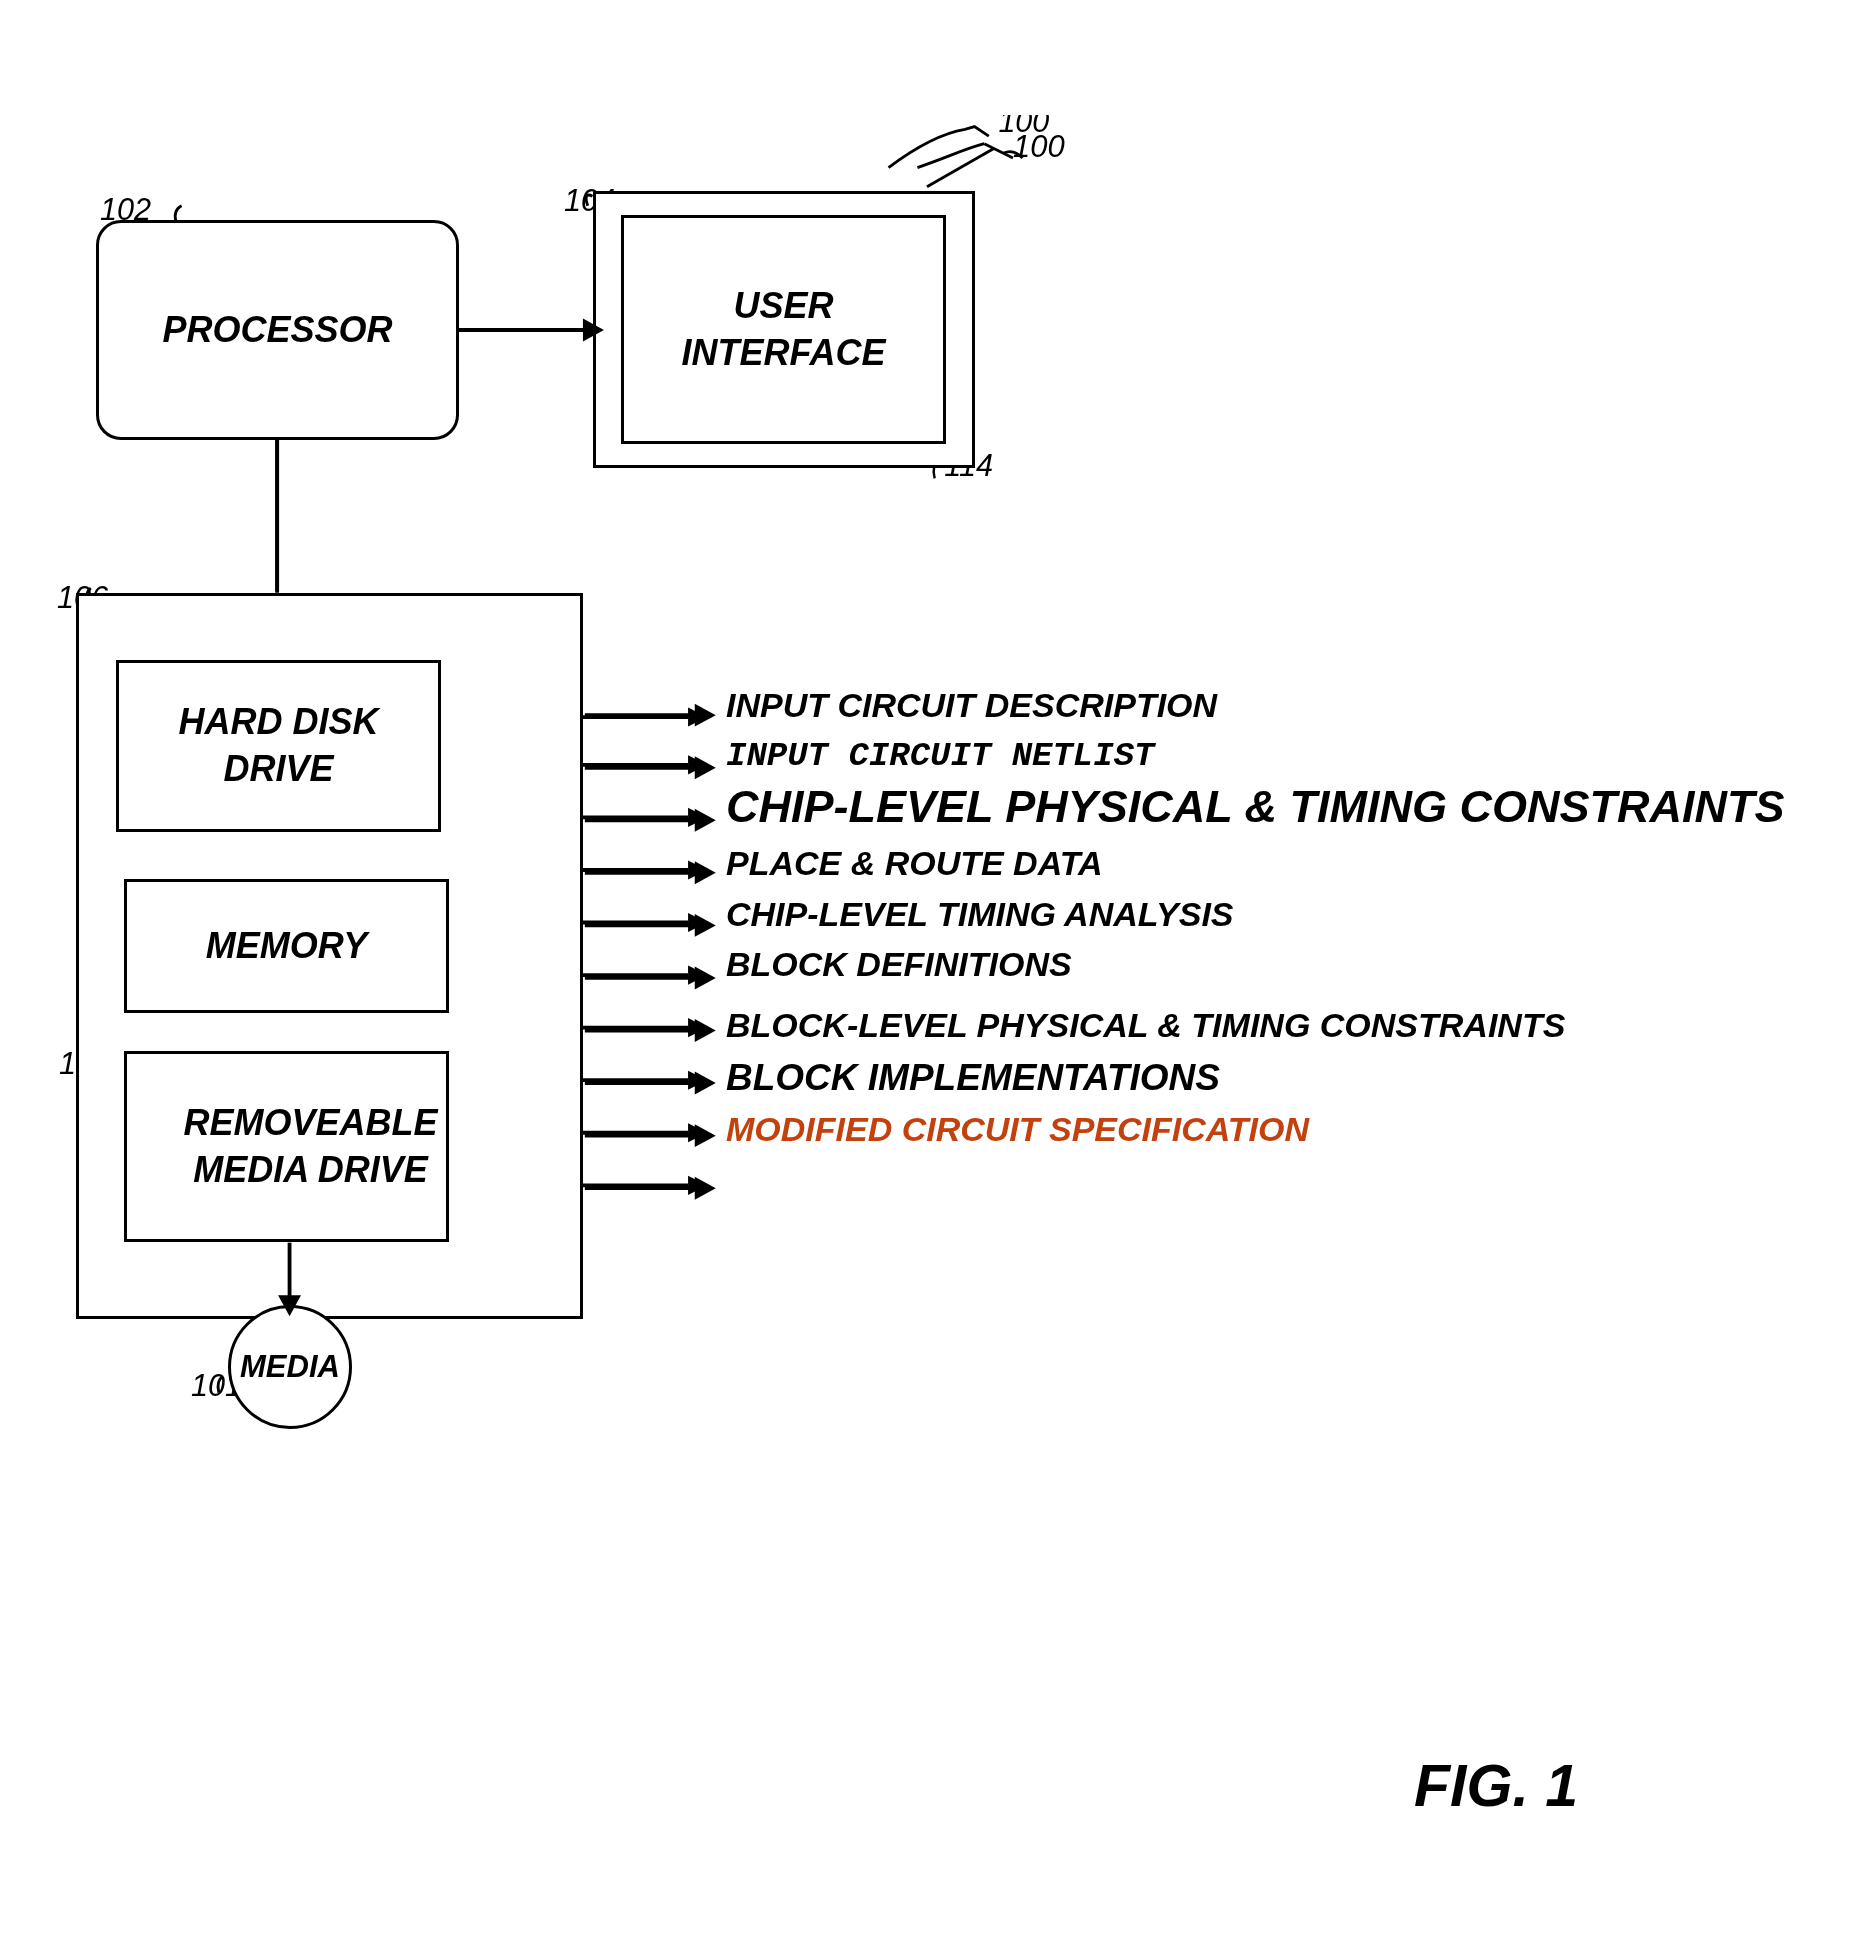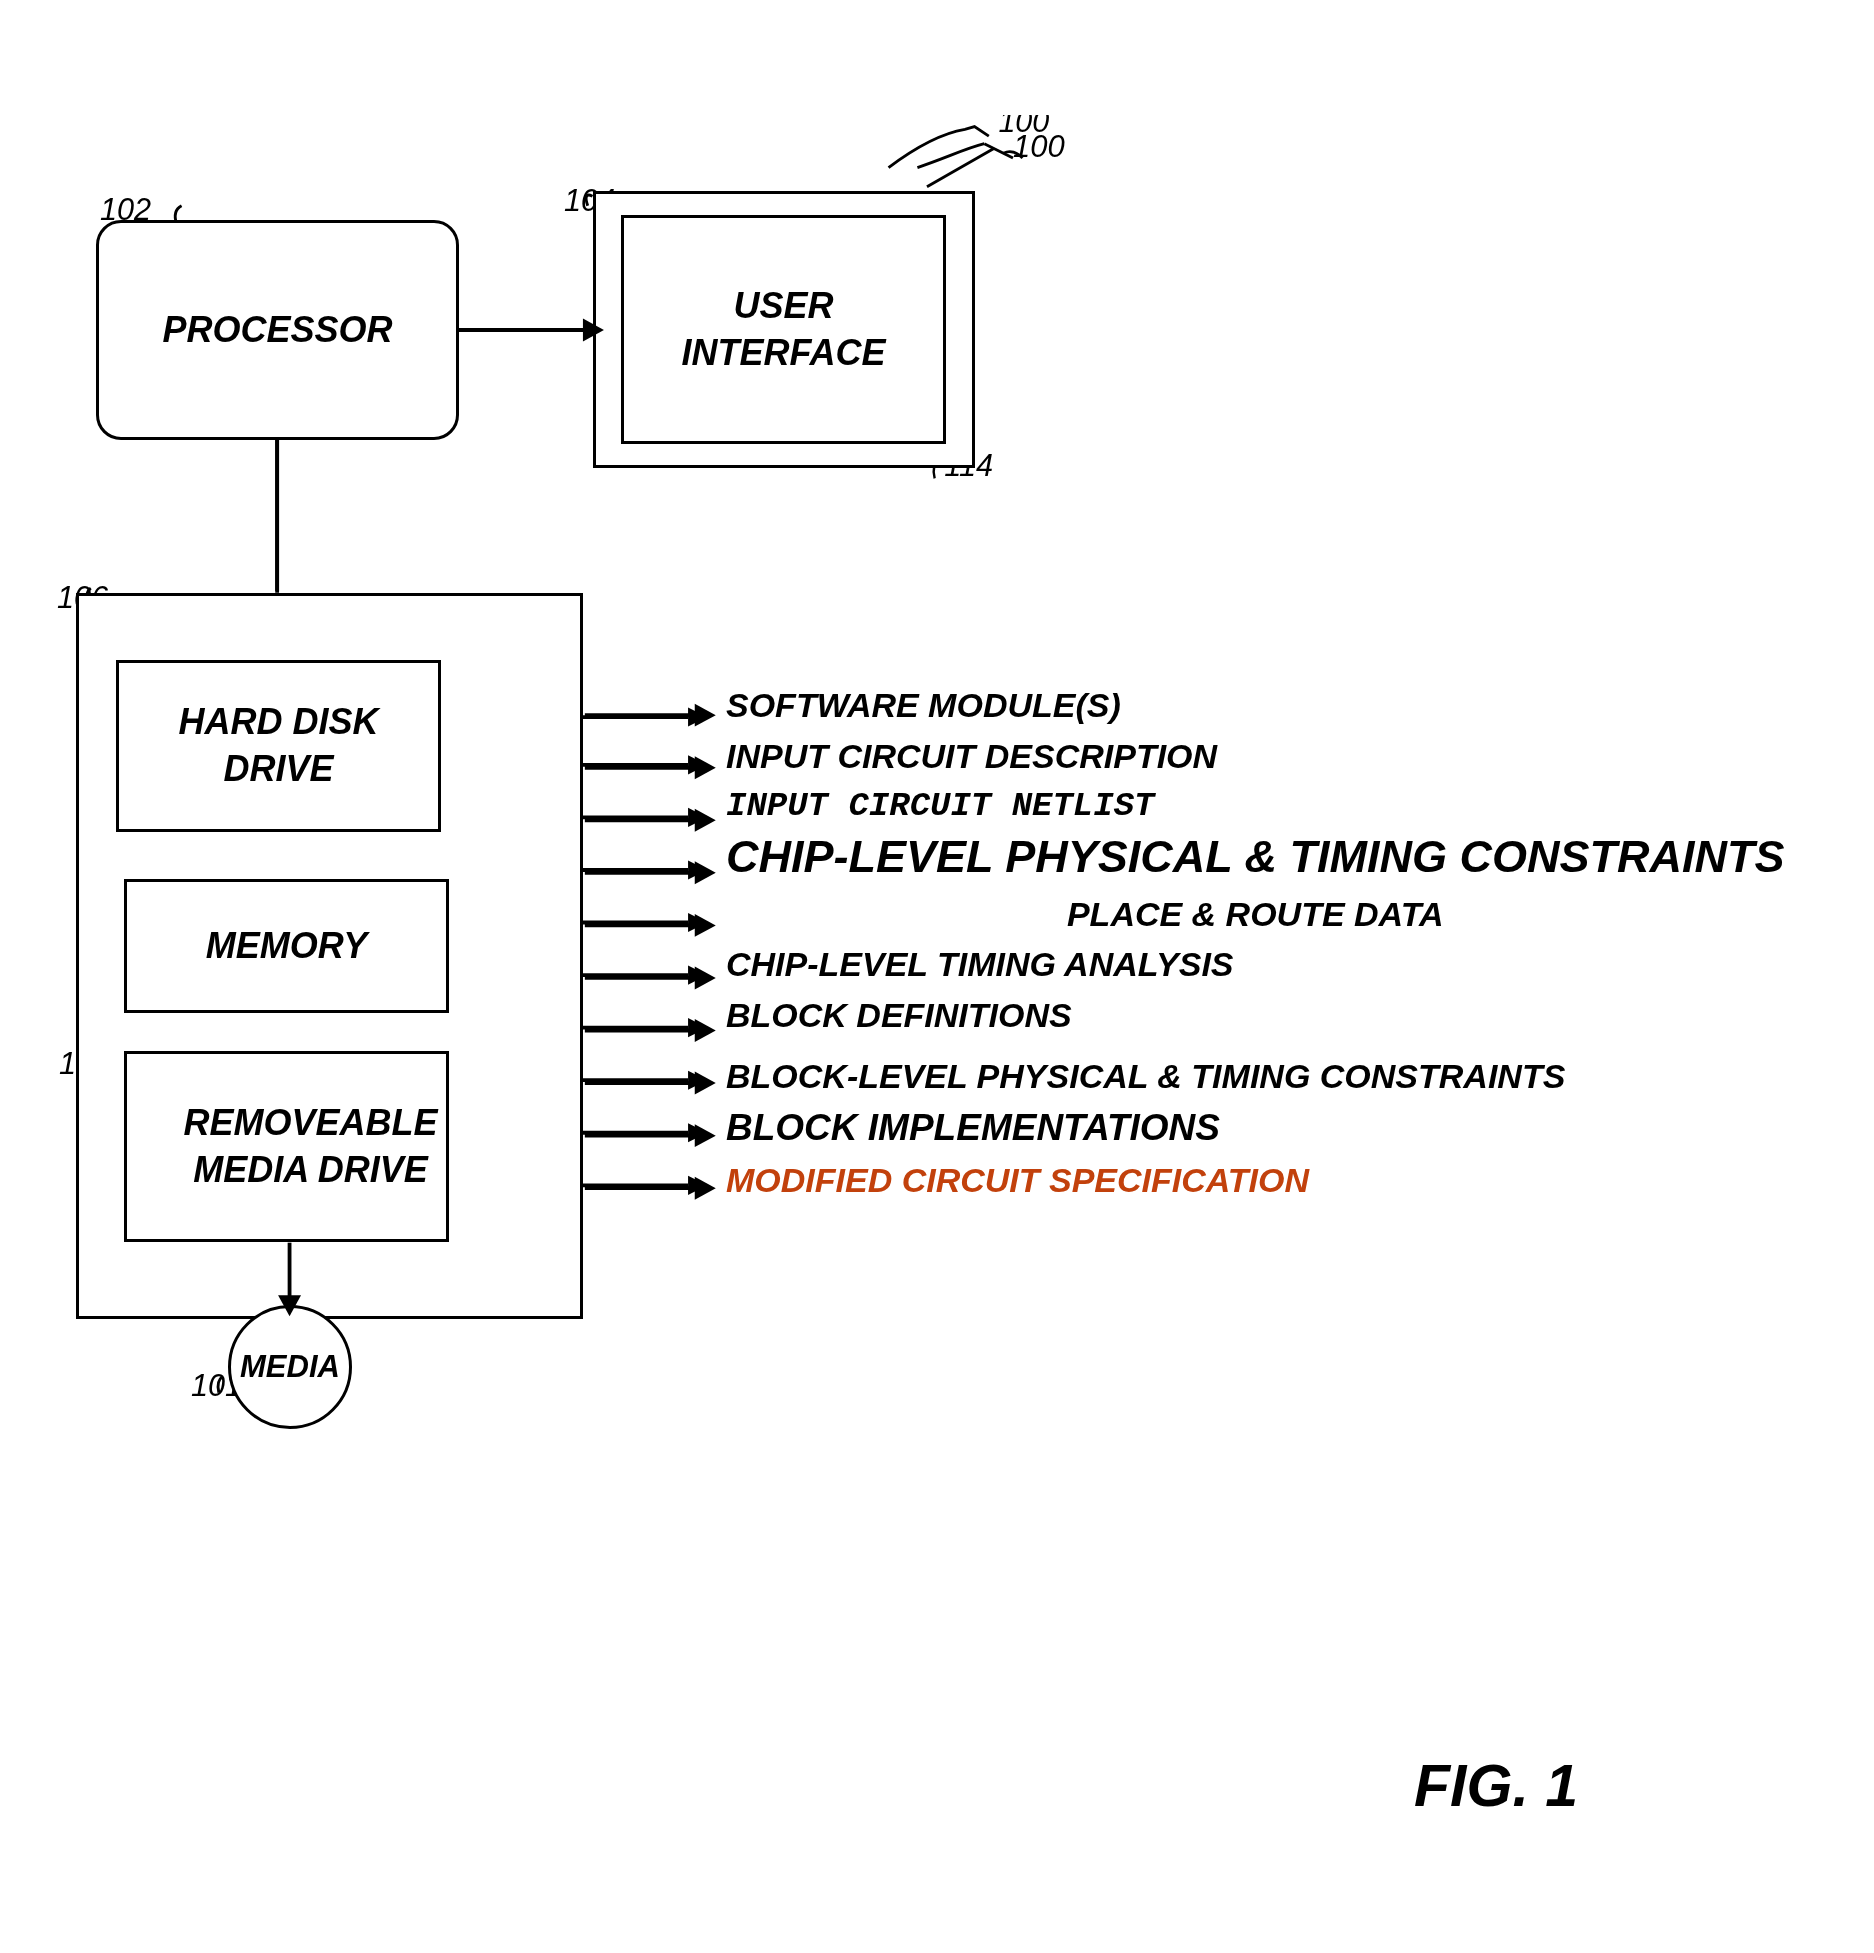--- a/index.html
+++ b/index.html
@@ -339,25 +339,24 @@
     <polygon points="727,1176 749,1188 727,1200" fill="#000"></polygon>
 
     <line x1="612" y1="1243" x2="735" y2="1243" stroke="#000" stroke-width="4"></line>
     <polygon points="727,1231 749,1243 727,1255" fill="#000"></polygon>
 
     <line x1="303" y1="1300" x2="303" y2="1362" stroke="#000" stroke-width="4"></line>
     <polygon points="291,1355 303,1377 315,1355" fill="#000"></polygon>
   </svg>
 
   <div style="position:absolute; left:726px; top:686px;">
-    <div style="font-style:italic; font-size:34px; font-weight:bold; color:#000; font-family:Arial,sans-serif; margin-bottom:11.5px;">SOFTWARE MODULE(S)</div>
     <div style="font-style:italic; font-size:34px; font-weight:bold; color:#000; font-family:Arial,sans-serif; margin-bottom:11.5px;">INPUT CIRCUIT DESCRIPTION</div>
     <div style="font-style:italic; font-size:34px; font-weight:bold; color:#000; font-family:Liberation Mono, monospace; margin-bottom:6px;">INPUT CIRCUIT NETLIST</div>
     <div style="font-style:italic; font-size:45px; font-weight:bold; color:#000; font-family:Arial,sans-serif; margin-bottom:11.5px;">CHIP-LEVEL PHYSICAL &amp; TIMING CONSTRAINTS</div>
-    <div style="font-style:italic; font-size:34px; font-weight:bold; color:#000; font-family:Arial,sans-serif; margin-bottom:11.5px;text-align:center;">PLACE &amp; ROUTE DATA</div>
+    <div style="font-style:italic; font-size:34px; font-weight:bold; color:#000; font-family:Arial,sans-serif; margin-bottom:11.5px;">PLACE &amp; ROUTE DATA</div>
     <div style="font-style:italic; font-size:34px; font-weight:bold; color:#000; font-family:Arial,sans-serif; margin-bottom:11.5px;">CHIP-LEVEL TIMING ANALYSIS</div>
     <div style="font-style:italic; font-size:34px; font-weight:bold; color:#000; font-family:Arial,sans-serif; margin-bottom:22px;">BLOCK DEFINITIONS</div>
     <div style="font-style:italic; font-size:34px; font-weight:bold; color:#000; font-family:Arial,sans-serif; margin-bottom:11.5px;">BLOCK-LEVEL PHYSICAL &amp; TIMING CONSTRAINTS</div>
     <div style="font-style:italic; font-size:37px; font-weight:bold; color:#000; font-family:Arial,sans-serif; margin-bottom:11.5px;">BLOCK IMPLEMENTATIONS</div>
     <div style="font-style:italic; font-size:34px; font-weight:bold; color:#c2410c; font-family:Arial,sans-serif; margin-bottom:11.5px;">MODIFIED CIRCUIT SPECIFICATION</div>
   </div>
 
   <div style="position:absolute; bottom:134px; right:296px; font-style:italic; font-size:59px; font-weight:bold; color:#000; font-family:Arial,sans-serif;">FIG. 1</div>
 
 </div>

